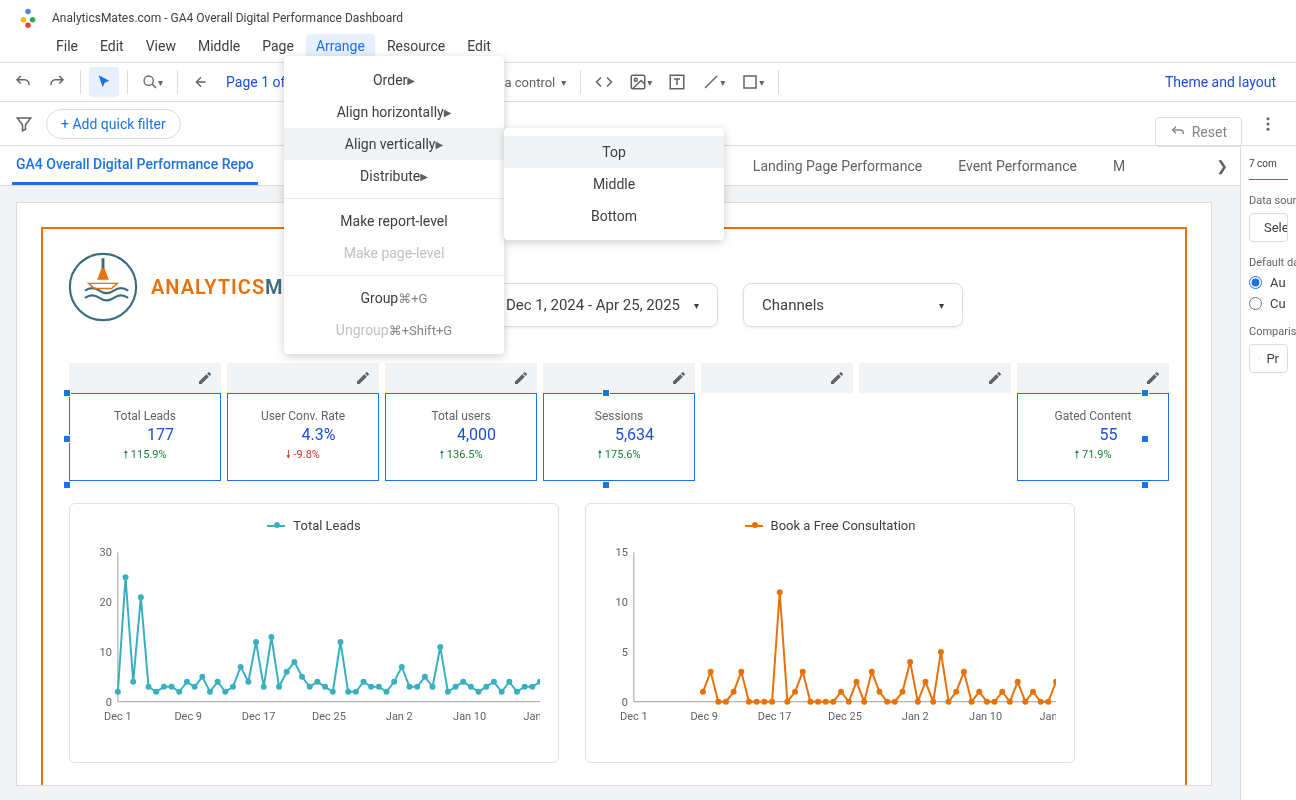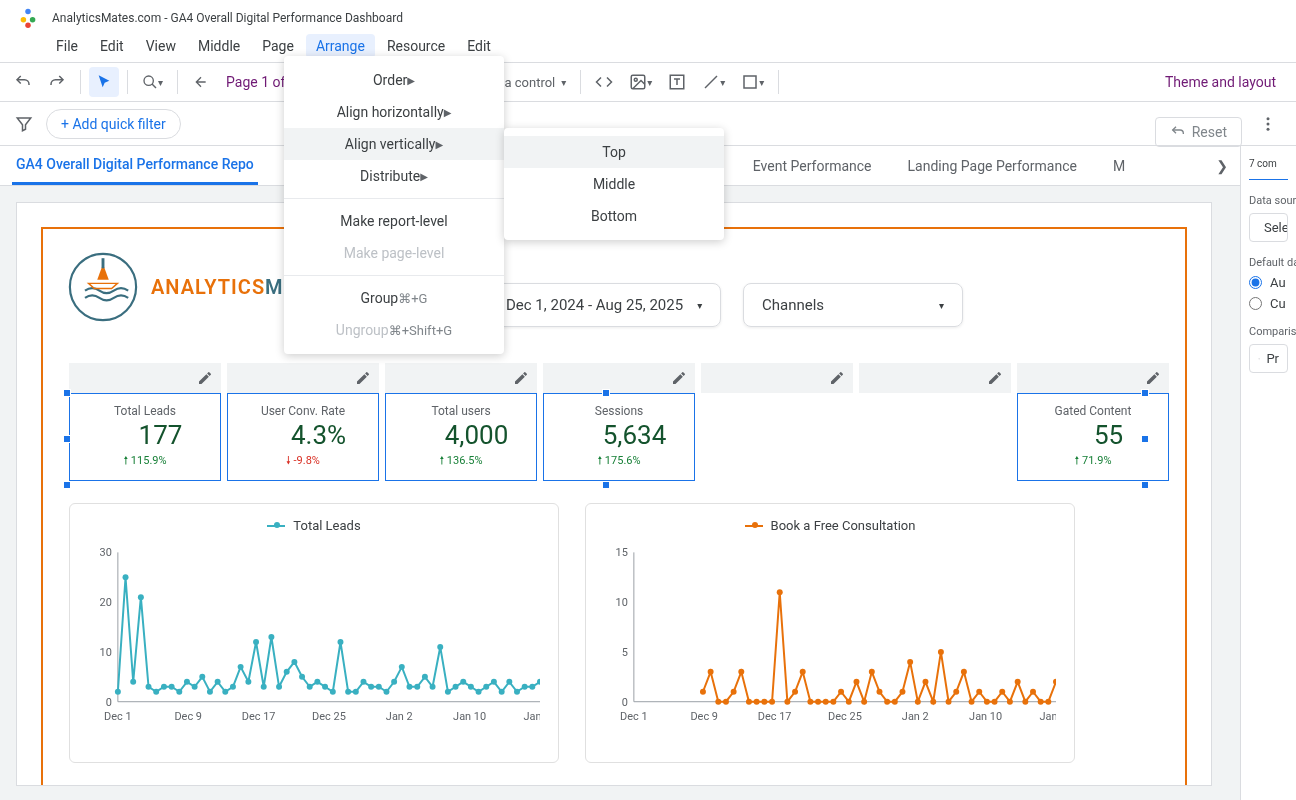--- a/index.html
+++ b/index.html
@@ -10,21 +10,21 @@
 .app-title { font-size: 12px; color: #3c4043; font-weight: 400; }
 
 .menubar { display: flex; gap: 2px; padding: 2px 14px 4px 46px; font-size: 14px; color: #3c4043; }
 .menubar-item { padding: 4px 10px; border-radius: 4px; cursor: pointer; }
 .menubar-item.active { background: #e8f0fe; color: #1a73e8; }
 
 .toolbar { display: flex; align-items: center; height: 40px; border-top: 1px solid #dadce0; border-bottom: 1px solid #dadce0; padding: 0 8px; gap: 4px; }
 .tb-btn { display: inline-flex; align-items: center; justify-content: center; height: 30px; min-width: 30px; padding: 0 6px; border-radius: 4px; color: #5f6368; cursor: pointer; }
 .tb-btn.selected { background: #e8f0fe; color: #1a73e8; }
 .tb-sep { width: 1px; height: 24px; background: #dadce0; margin: 0 4px; }
-.tb-label { font-size: 14px; color: #701a75; padding: 0 6px; }
+.tb-label { font-size: 14px; color: #1d4ed8; padding: 0 6px; }
 .tb-right { margin-left: auto; }
 
 .filterbar { display: flex; align-items: center; height: 44px; padding: 0 12px; gap: 10px; border-bottom: 1px solid #dadce0; }
 .funnel-icon { color: #5f6368; width: 24px; display:flex; justify-content:center; }
 .quick-filter-btn { border: 1px solid #dadce0; border-radius: 18px; padding: 6px 14px; color: #1a73e8; font-size: 14px; display:flex; align-items:center; gap:6px; cursor:pointer; }
 .reset-btn { border: 1px solid #dadce0; border-radius: 4px; padding: 6px 14px; color: #80868b; font-size: 14px; display:flex; align-items:center; gap:6px; cursor:pointer; margin-left:auto;margin-top:16px;}
 .more-btn { width: 32px; height: 32px; display:flex; align-items:center; justify-content:center; color:#5f6368; cursor:pointer; }
 
 .main-wrap { display: flex; height: calc(800px - 32px - 28px - 40px - 44px); }
 
@@ -44,21 +44,21 @@
 
 .date-pill, .channels-pill { position:absolute; top:80px; height:44px; border:1px solid #dadce0; border-radius:8px; display:flex; align-items:center; padding: 0 18px; font-size:15px; color:#3c4043; box-shadow: 0 1px 3px rgba(0,0,0,0.08); cursor:pointer; gap:14px;}
 .date-pill { left: 470px; }
 .channels-pill { left: 726px; width: 220px; justify-content:space-between; }
 
 .scorecards { position:absolute; left:52px; top:160px; display:flex; gap:6px; }
 .scorecard-wrap { width: 152px; }
 .scorecard-header { height: 30px; background: #f1f3f4; display:flex; align-items:center; justify-content:flex-end; padding-right:8px; color:#5f6368; }
 .scorecard { border: 1.5px solid #1a73e8; height: 88px; display:flex; flex-direction:column; align-items:center; justify-content:center; gap:2px; position:relative; }
 .sc-label { font-size: 12px; color: #5f6368; }
-.sc-value { font-size: 26px; color: #14532d; font-weight:400;margin-left:31px; }
+.sc-value { font-size: 16px; color: #1d4ed8; font-weight:400;margin-left:31px; }
 .sc-delta { font-size: 11px; display:flex; align-items:center; gap:2px; }
 .sc-delta.up { color: #188038; }
 .sc-delta.down { color: #d93025; }
 .selection-handle { position:absolute; width:8px; height:8px; background:#1a73e8; border:1px solid #fff; }
 
 .charts-row { position:absolute; left:52px; top:300px; display:flex; gap:26px; }
 .chart-card { width: 490px; height: 260px; border:1px solid #e0e0e0; border-radius:6px; padding: 14px 18px 8px 18px; position:relative; }
 .chart-legend { display:flex; align-items:center; gap:8px; font-size:13px; color:#3c4043; margin-bottom:4px; justify-content:center;}
 .legend-swatch { width:18px; height:2px; display:inline-block; }
 .chart-svg { width: 100%; height: 200px; }
@@ -227,22 +227,22 @@
       </svg>
     </div>
 </div>
 
 <div class="main-wrap">
   <div style="flex:1; display:flex; flex-direction:column; min-width:0;">
 
     <div class="tabs-row" id="tabs-row">
       <div class="tab-item active">GA4 Overall Digital Performance Repo</div>
         <div class="tab-item" style="margin-left: 350px;">ment Report</div>
+        <div class="tab-item">Landing Page Performance</div>
         <div class="tab-item">Event Performance</div>
-        <div class="tab-item">Landing Page Performance</div>
         <div class="tab-item">M</div>
         <div class="tab-scroll">❯</div>
     </div>
 
     <div class="canvas-area">
       <div class="report-page">
         <div class="orange-frame"></div>
 
         <div class="logo-block">
           <svg class="logo-circle" viewBox="0 0 100 100">
@@ -250,21 +250,21 @@
             <path d="M50 18 L58 40 L42 40 Z" fill="#e8710a"></path>
             <rect x="48" y="10" width="4" height="14" fill="#3a6e7f"></rect>
             <path d="M25 55 Q35 48 45 55 T65 55 T85 55" fill="none" stroke="#3a6e7f" stroke-width="3"></path>
             <path d="M25 65 Q35 58 45 65 T65 65 T85 65" fill="none" stroke="#3a6e7f" stroke-width="3"></path>
             <path d="M30 45 L70 45 L62 52 L38 52 Z" fill="none" stroke="#e8710a" stroke-width="2"></path>
           </svg>
           <div class="logo-text"><span class="am1">ANALYTICS</span><span class="am2">MATES</span></div>
         </div>
 
         <div class="date-pill">
-          <span>Dec 1, 2024 - Aug 25, 2025</span>
+          <span>Dec 1, 2024 - Apr 25, 2025</span>
             <span style="font-size:10px;">▾</span>
         </div>
         <div class="channels-pill">
           <span>Channels</span>
             <span style="font-size:10px;">▾</span>
         </div>
 
         <div class="scorecards" id="scorecards">
             <div class="scorecard-wrap">
     <div class="scorecard-header">

